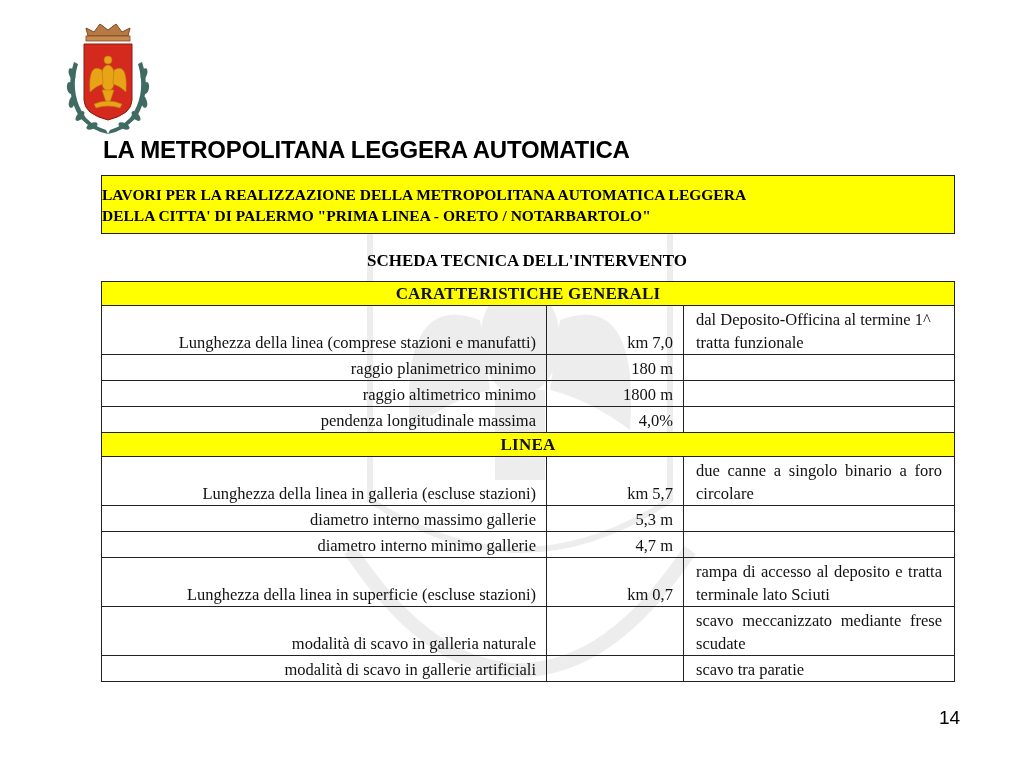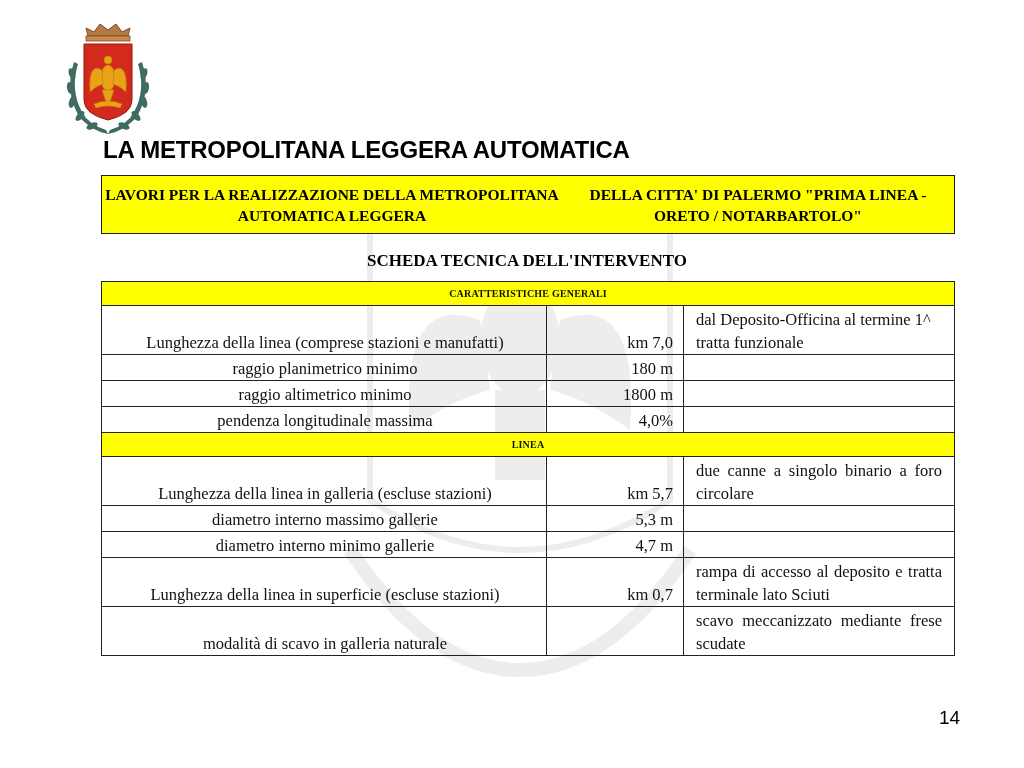--- a/index.html
+++ b/index.html
@@ -13,40 +13,40 @@
   }
   .logo { position:absolute; left:58px; top:22px; width:100px; height:116px; }
   .main-title {
     position:absolute; left:103px; top:136px;
     font-family:"Liberation Sans", sans-serif; font-weight:bold; font-size:24px;
     letter-spacing:-0.2px; color:#000;
   }
   .banner {
     position:absolute; left:101px; top:175px; width:852px; height:57px;
     background:#ffff00; border:1.5px solid #222;
-    display:flex; flex-direction:row; justify-content:center; align-items:center;
+    display:flex; flex-direction:column; justify-content:center; align-items:flex-start;
     font-weight:bold; font-size:15.5px; line-height:21px; text-align:center; color:#000;
   }
   .subtitle {
     position:absolute; left:101px; width:852px; top:251px; text-align:center;
     font-weight:bold; font-size:17px; color:#000;
   }
   table.spec {
     position:absolute; left:101px; top:281px; width:854px;
     border-collapse:collapse; font-size:16.5px; color:#111;
   }
   table.spec td {
     border:1.3px solid #222; padding:0 10px; vertical-align:bottom; line-height:23px;
   }
-  table.spec td.c1 { width:422px; text-align:center; padding-left:12px; }
+  table.spec td.c1 { width:422px; text-align:right; padding-left:12px; }
   table.spec td.c2 { width:116px; text-align:right; }
   table.spec td.c3 { text-align:left; padding-left:12px; padding-right:12px; }
   table.spec td.c3.just { text-align:justify; text-align-last:left; }
   tr.section td {
-    background:#ffff00; text-align:center; font-weight:bold; font-size:10px;
+    background:#ffff00; text-align:center; font-weight:bold; font-size:17px;
     height:23px; line-height:23px; vertical-align:middle; letter-spacing:0.2px;
   }
   tr.h1 td { height:25px; }
   tr.h2 td { height:48px; }
   .page-num {
     position:absolute; left:939px; top:707px;
     font-family:"Liberation Sans", sans-serif; font-size:19px; color:#000;
   }
 </style>
 </head>
@@ -151,16 +151,21 @@
     <tr class="h2">
       <td class="c1">Lunghezza della linea in superficie (escluse stazioni)</td>
       <td class="c2">km 0,7</td>
       <td class="c3 just">rampa di accesso al deposito e tratta terminale lato Sciuti</td>
     </tr>
     <tr class="h2">
       <td class="c1">modalità di scavo in galleria naturale</td>
       <td class="c2"></td>
       <td class="c3 just">scavo meccanizzato mediante frese scudate</td>
     </tr>
+    <tr class="h1">
+      <td class="c1">modalità di scavo in gallerie artificiali</td>
+      <td class="c2"></td>
+      <td class="c3">scavo tra paratie</td>
+    </tr>
   </tbody>
 </table>
 
 <div class="page-num">14</div>
 
 </body></html>

